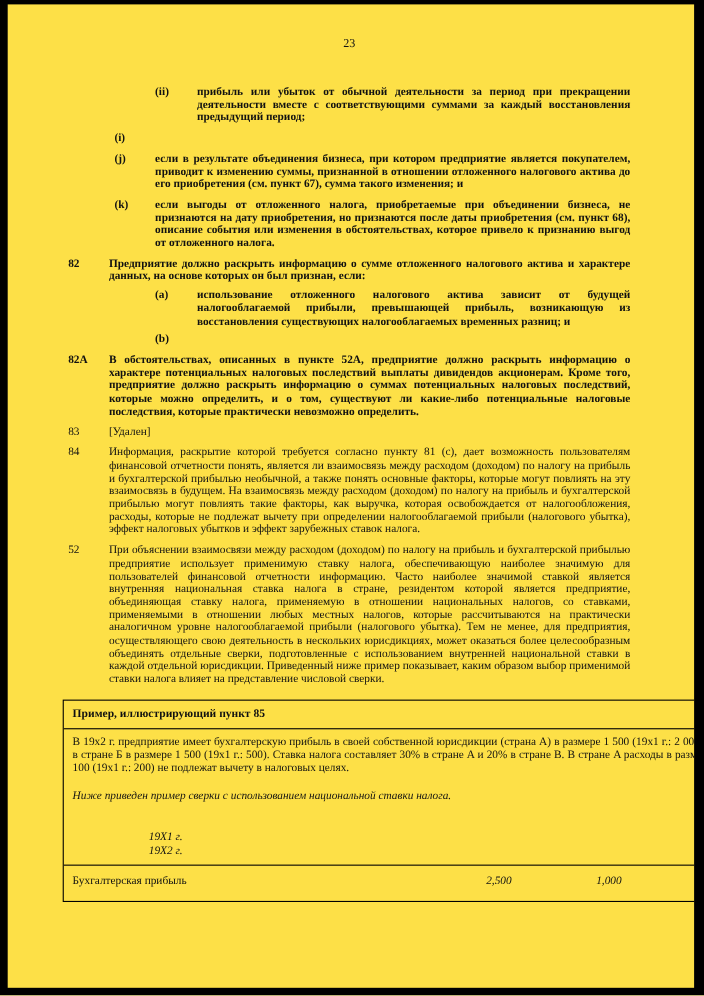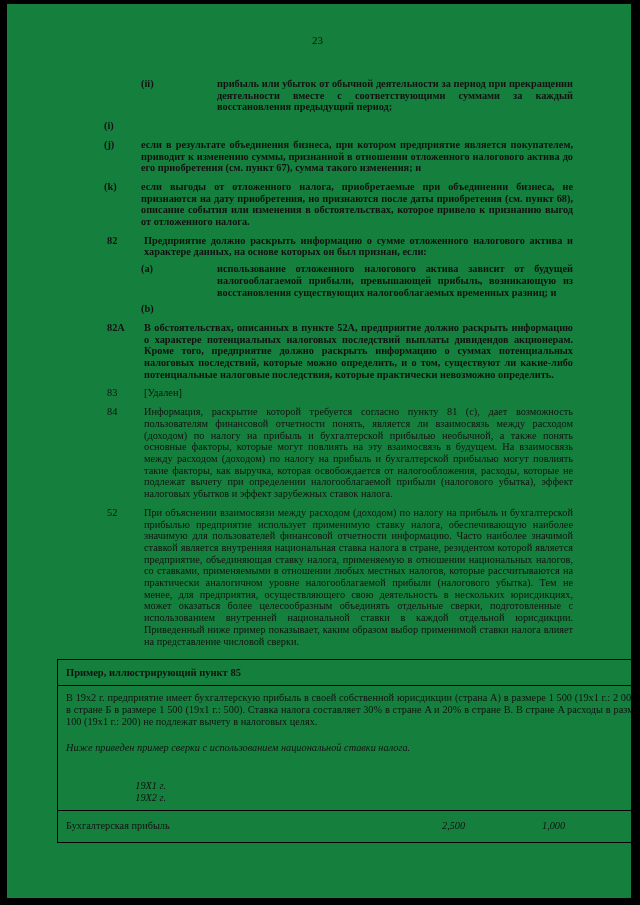--- a/index.html
+++ b/index.html
@@ -1,32 +1,32 @@
 <!DOCTYPE html>
 <html><head>
 <meta charset="utf-8">
 <style>
   * { margin:0; padding:0; box-sizing:border-box; }
   body { width:640px; height:905px; font-family:"Liberation Serif", serif; }
   .screen { position:relative; width:640px; height:905px; background:#000; overflow:hidden; }
-  .page { position:absolute; top:4px; left:7px; right:9px; bottom:7px; background:#15803d;
+  .page { position:absolute; top:4px; left:7px; right:9px; bottom:7px; background:#fde047;
           padding:0 58px 0 55px; overflow:hidden; color:#111; }
   .page-number { text-align:center; margin-top:30px; margin-bottom:32px; font-size:11px; }
 
   .item { display:flex; margin-bottom:7px; font-size:10.3px; line-height:11.7px; }
   .item .label { flex-shrink:0; }
   .indent1 { padding-left:42px; }
   .indent1 .label { width:37px; }
-  .indent2 { padding-left:79px;gap:38px; }
+  .indent2 { padding-left:79px; }
   .indent2 .label { width:38px; }
   .txt { flex:1; text-align:justify; }
   .bold { font-weight:bold; }
 
   .para { margin-bottom:7px; font-size:10.3px; line-height:11.7px; }
-  .para-row { display:flex;margin-left:45px; }
+  .para-row { display:flex; }
   .para-num { width:37px; flex-shrink:0; }
   .sub { margin-top:5px; margin-bottom:0; }
 
   .example-box { border:1px solid #000; width:600px; margin-left:-5px; margin-top:12px;
                  font-size:10.3px; line-height:11.9px; }
   .example-title { font-weight:bold; padding:7px 8px 6px; border-bottom:1px solid #000; font-size:10.5px; }
   .example-body { padding:6px 8px 2px; text-align:justify; }
   .example-note { padding:12px 8px 2px; font-style:italic; }
   .cols-row { display:flex; justify-content:space-between; padding:24px 14px 6px 8px;flex-direction:column; }
   .cols-row .col { width:100px; text-align:right; font-style:italic; }

